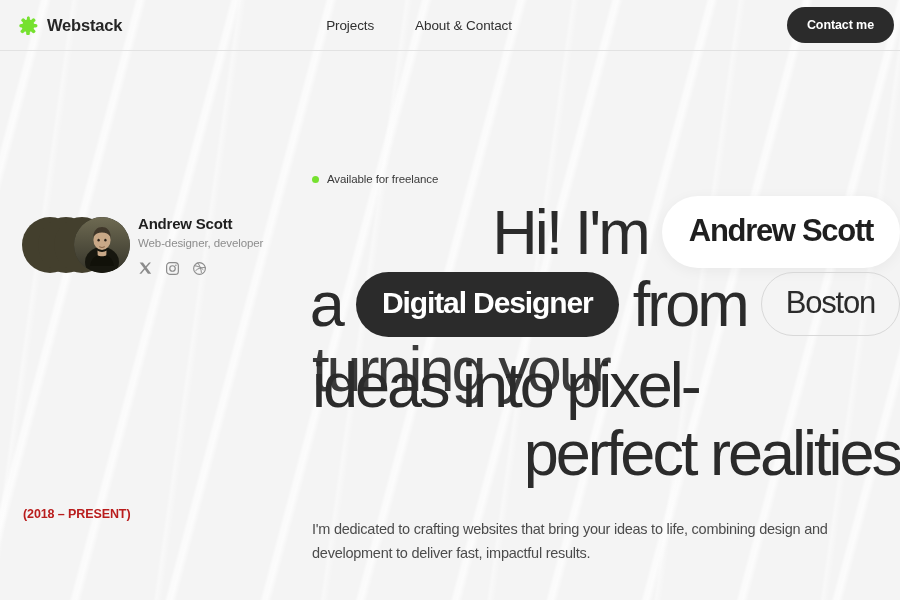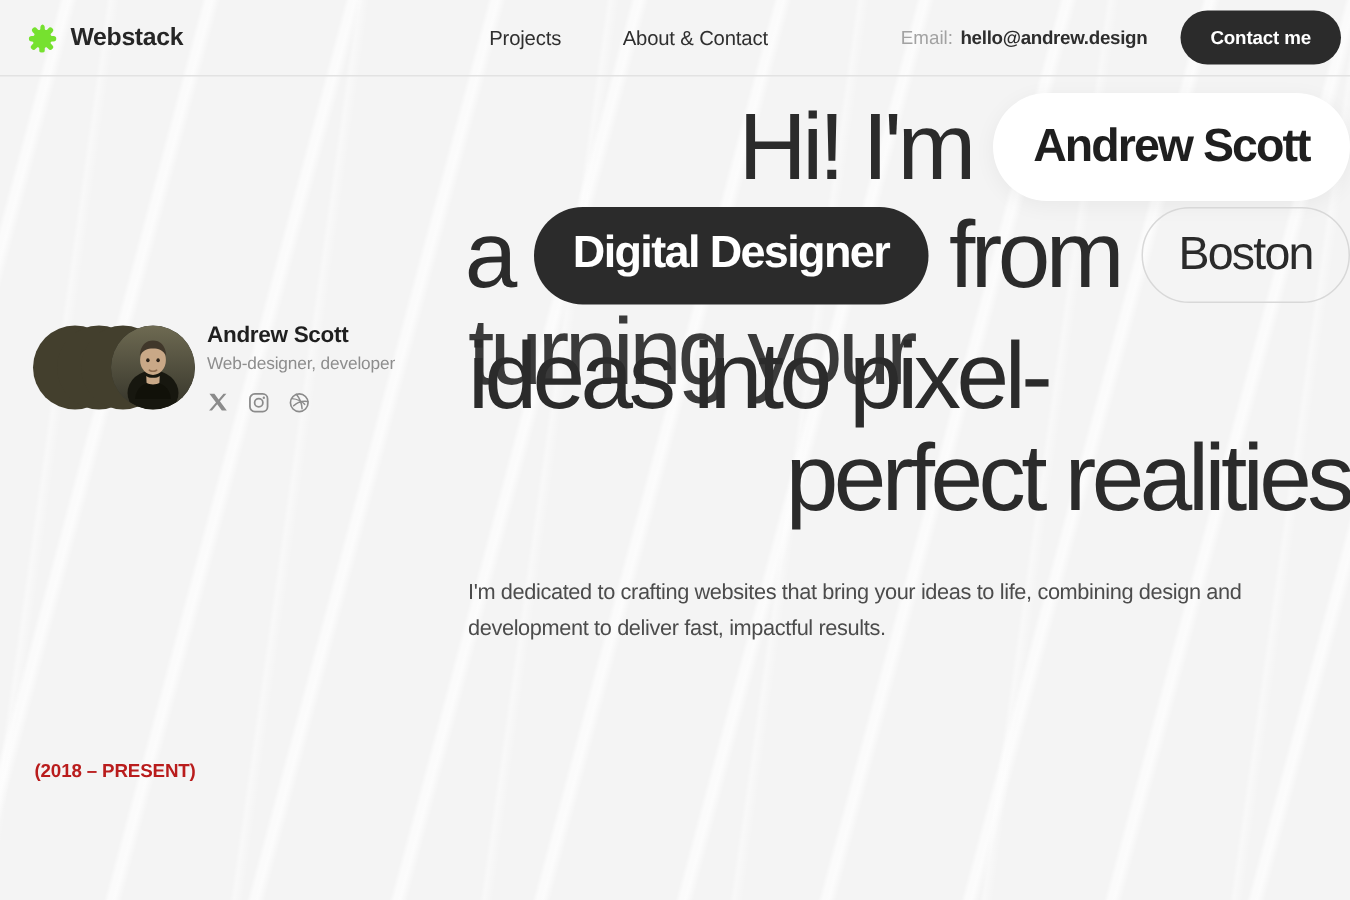--- a/index.html
+++ b/index.html
@@ -333,24 +333,20 @@
       </span>
       <span class="brand-name">Webstack</span>
     </div>
 
     <nav class="nav">
       <span class="nav-link">Projects</span>
       <span class="nav-link">About &amp; Contact</span>
     </nav>
 
     <div class="header-right">
-      <div class="email-wrap">
-        <span class="email-label">Email:</span>
-        <span class="email-value">hello@andrew.design</span>
-      </div>
       <button class="contact-btn">Contact me</button>
     </div>
   </div>
 
   <div class="content">
 
     <div class="profile">
       <div class="avatar-stack">
         <span class="crescent c1"></span>
         <span class="crescent c2"></span>
@@ -404,20 +400,24 @@
             </svg>
           </span>
         </div>
       </div>
     </div>
 
     <div class="years">(2018 – PRESENT)</div>
 
     <div class="hero">
 
+      <div class="availability">
+        <span class="avail-dot"></span>
+        <span class="avail-text">Available for freelance</span>
+      </div>
 
       <div class="headline">
 
         <div class="h-line line1">
           <span class="h-word">Hi! I'm</span>
           <span class="pill pill-white">Andrew Scott</span>
         </div>
 
         <div class="h-line line2">
           <span class="h-word">a</span>

